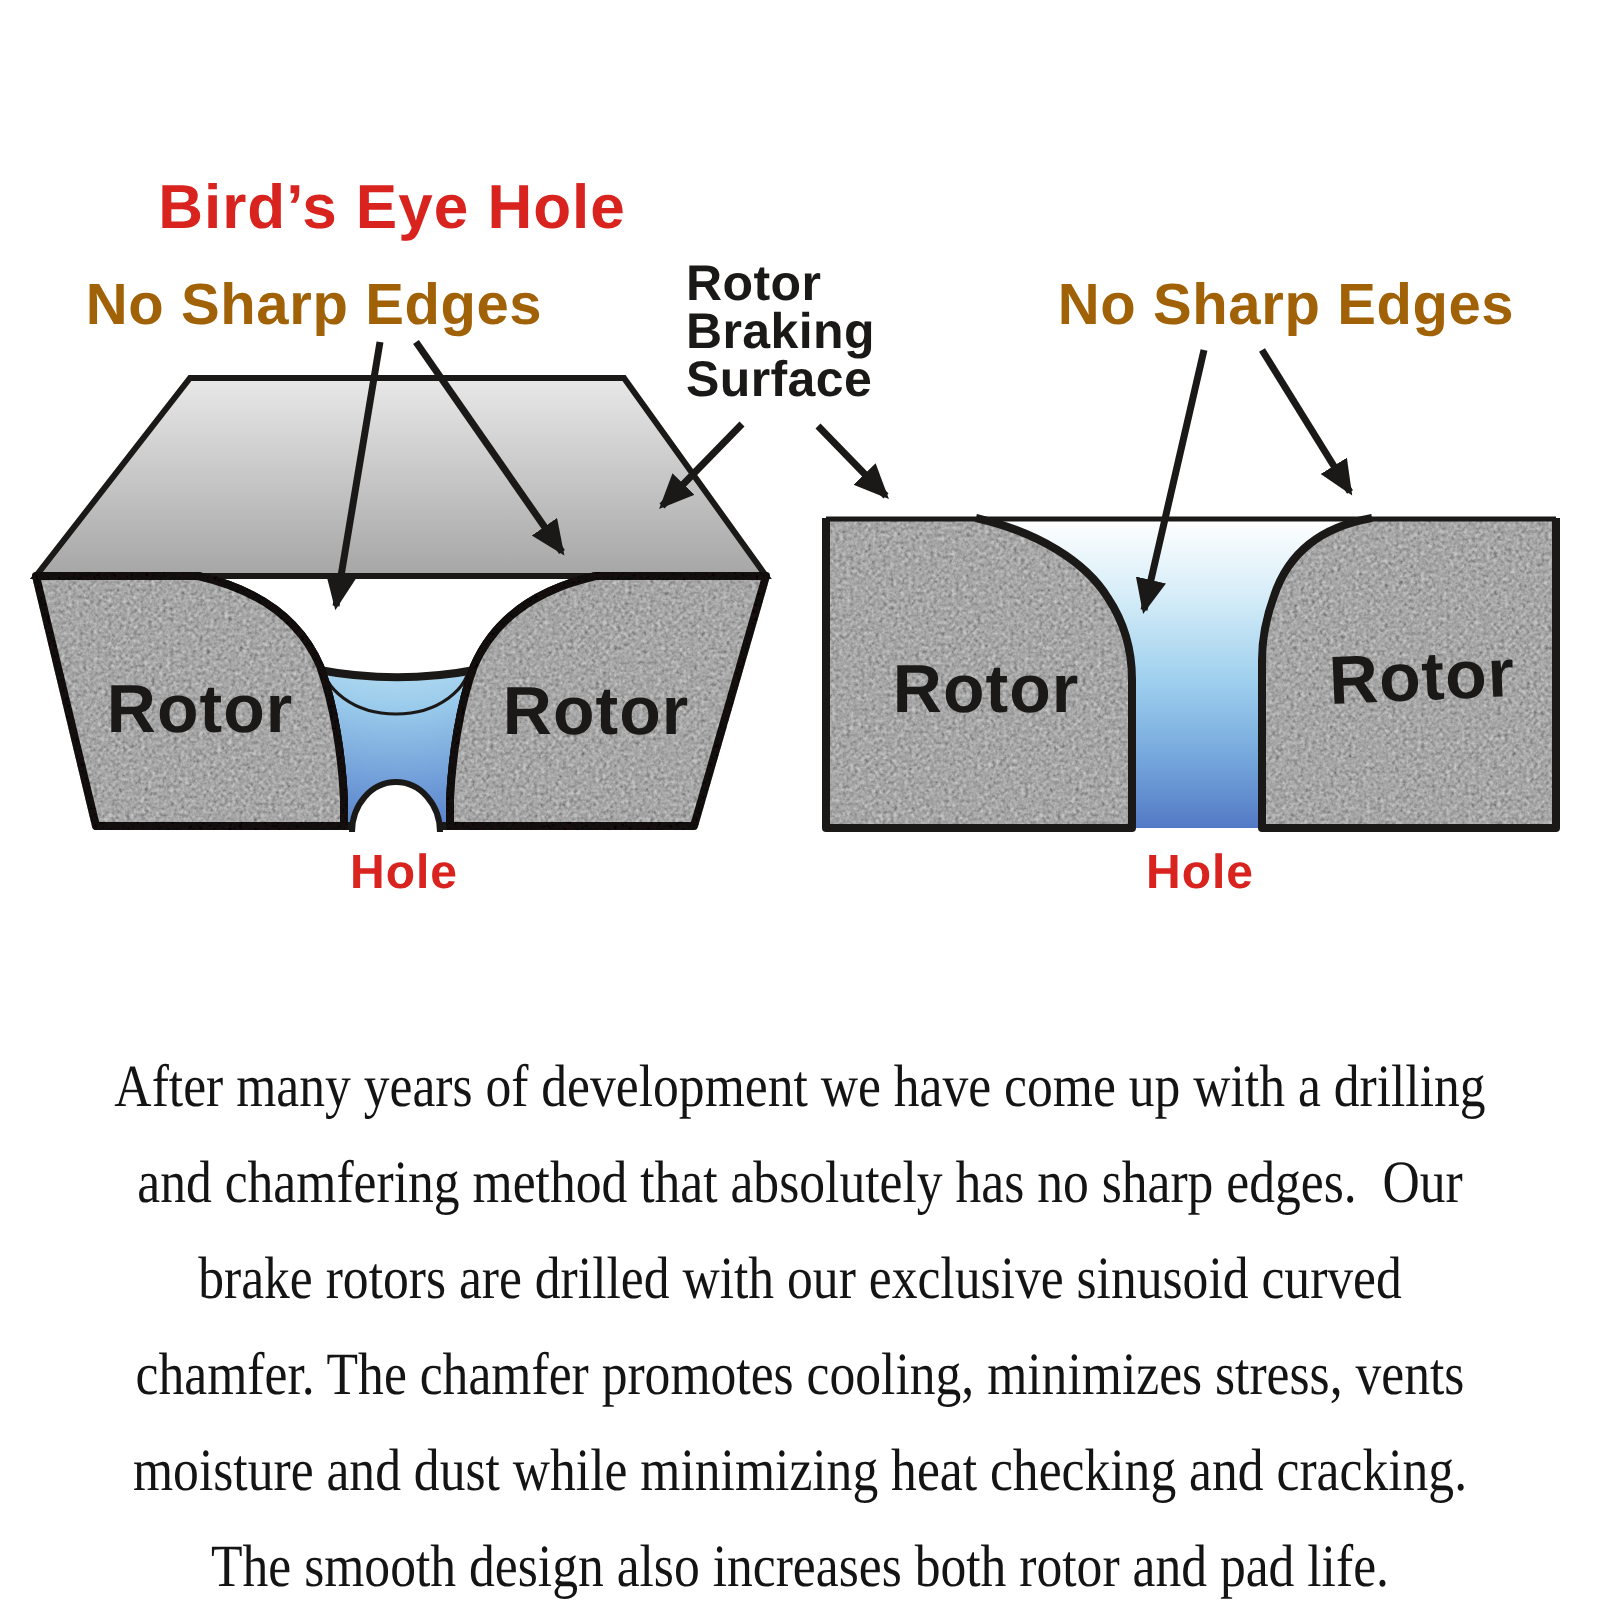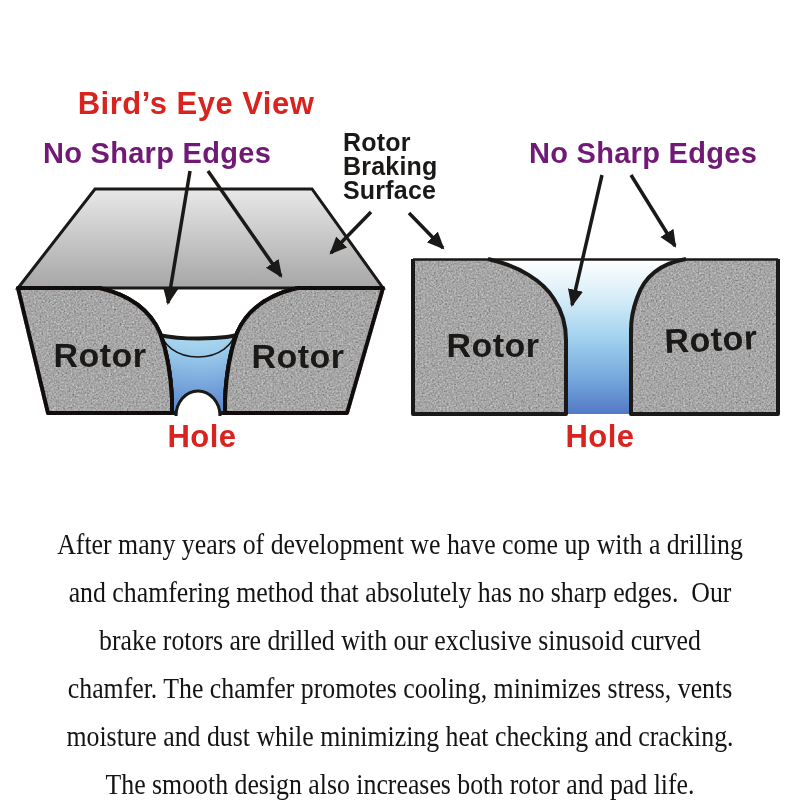--- a/index.html
+++ b/index.html
@@ -6,30 +6,30 @@
   .canvas{
     position:relative;width:800px;height:800px;background:#ffffff;overflow:hidden;
     font-family:"Liberation Sans","DejaVu Sans",sans-serif;
   }
   .abs{position:absolute;white-space:nowrap;}
   .ctr{transform:translateX(-50%);}
   .view-title{
     font-size:31px;font-weight:700;color:#d8231f;line-height:31px;letter-spacing:0.5px;
   }
   .edge-label{
-    font-size:29px;font-weight:700;color:#701a75;line-height:29px;letter-spacing:0.3px;text-align:center;
+    font-size:29px;font-weight:700;color:#a16207;line-height:29px;letter-spacing:0.3px;text-align:center;
   }
   .rbs-label{
     font-size:25px;font-weight:700;color:#1b1917;line-height:24px;letter-spacing:0.2px;
   }
   .rotor-label{
     font-size:34px;font-weight:700;color:#1b1917;line-height:34px;letter-spacing:0.5px;
   }
   .hole-label{
-    font-size:31px;font-weight:700;color:#d8231f;line-height:31px;letter-spacing:0.5px;
+    font-size:24px;font-weight:700;color:#d8231f;line-height:31px;letter-spacing:0.5px;
   }
   .tilt{transform:translateX(-50%) rotate(-2.5deg);}
   .paragraph{
     position:absolute;top:520px;left:50%;width:920px;
     transform:translateX(-50%) scaleX(0.86);transform-origin:center top;
     font-family:"Liberation Serif","DejaVu Serif",serif;
     font-size:30px;line-height:48px;color:#141414;text-align:center;
   }
   .paragraph div{white-space:pre;}
   svg{position:absolute;left:0;top:0;}
@@ -101,21 +101,21 @@
     <g stroke="#1b1917" stroke-width="3.5">
       <line x1="190" y1="171" x2="168" y2="303" marker-end="url(#ah)"></line>
       <line x1="208" y1="171" x2="281" y2="276" marker-end="url(#ah)"></line>
       <line x1="371" y1="212" x2="331" y2="253" marker-end="url(#ah)"></line>
       <line x1="409" y1="213" x2="443" y2="248" marker-end="url(#ah)"></line>
       <line x1="602" y1="175" x2="572" y2="305" marker-end="url(#ah)"></line>
       <line x1="631" y1="175" x2="675" y2="246" marker-end="url(#ah)"></line>
     </g>
   </svg>
 
-  <div class="abs ctr view-title" style="left:196px;top:88px;">Bird’s Eye View</div>
+  <div class="abs ctr view-title" style="left:196px;top:88px;">Bird’s Eye Hole</div>
 
   <div class="abs ctr edge-label" style="left:157px;top:139px;">No Sharp Edges</div>
   <div class="abs ctr edge-label" style="left:643px;top:139px;">No Sharp Edges</div>
 
   <div class="abs rbs-label" style="left:343px;top:130px;">
     <div>Rotor</div>
     <div>Braking</div>
     <div>Surface</div>
   </div>
 

